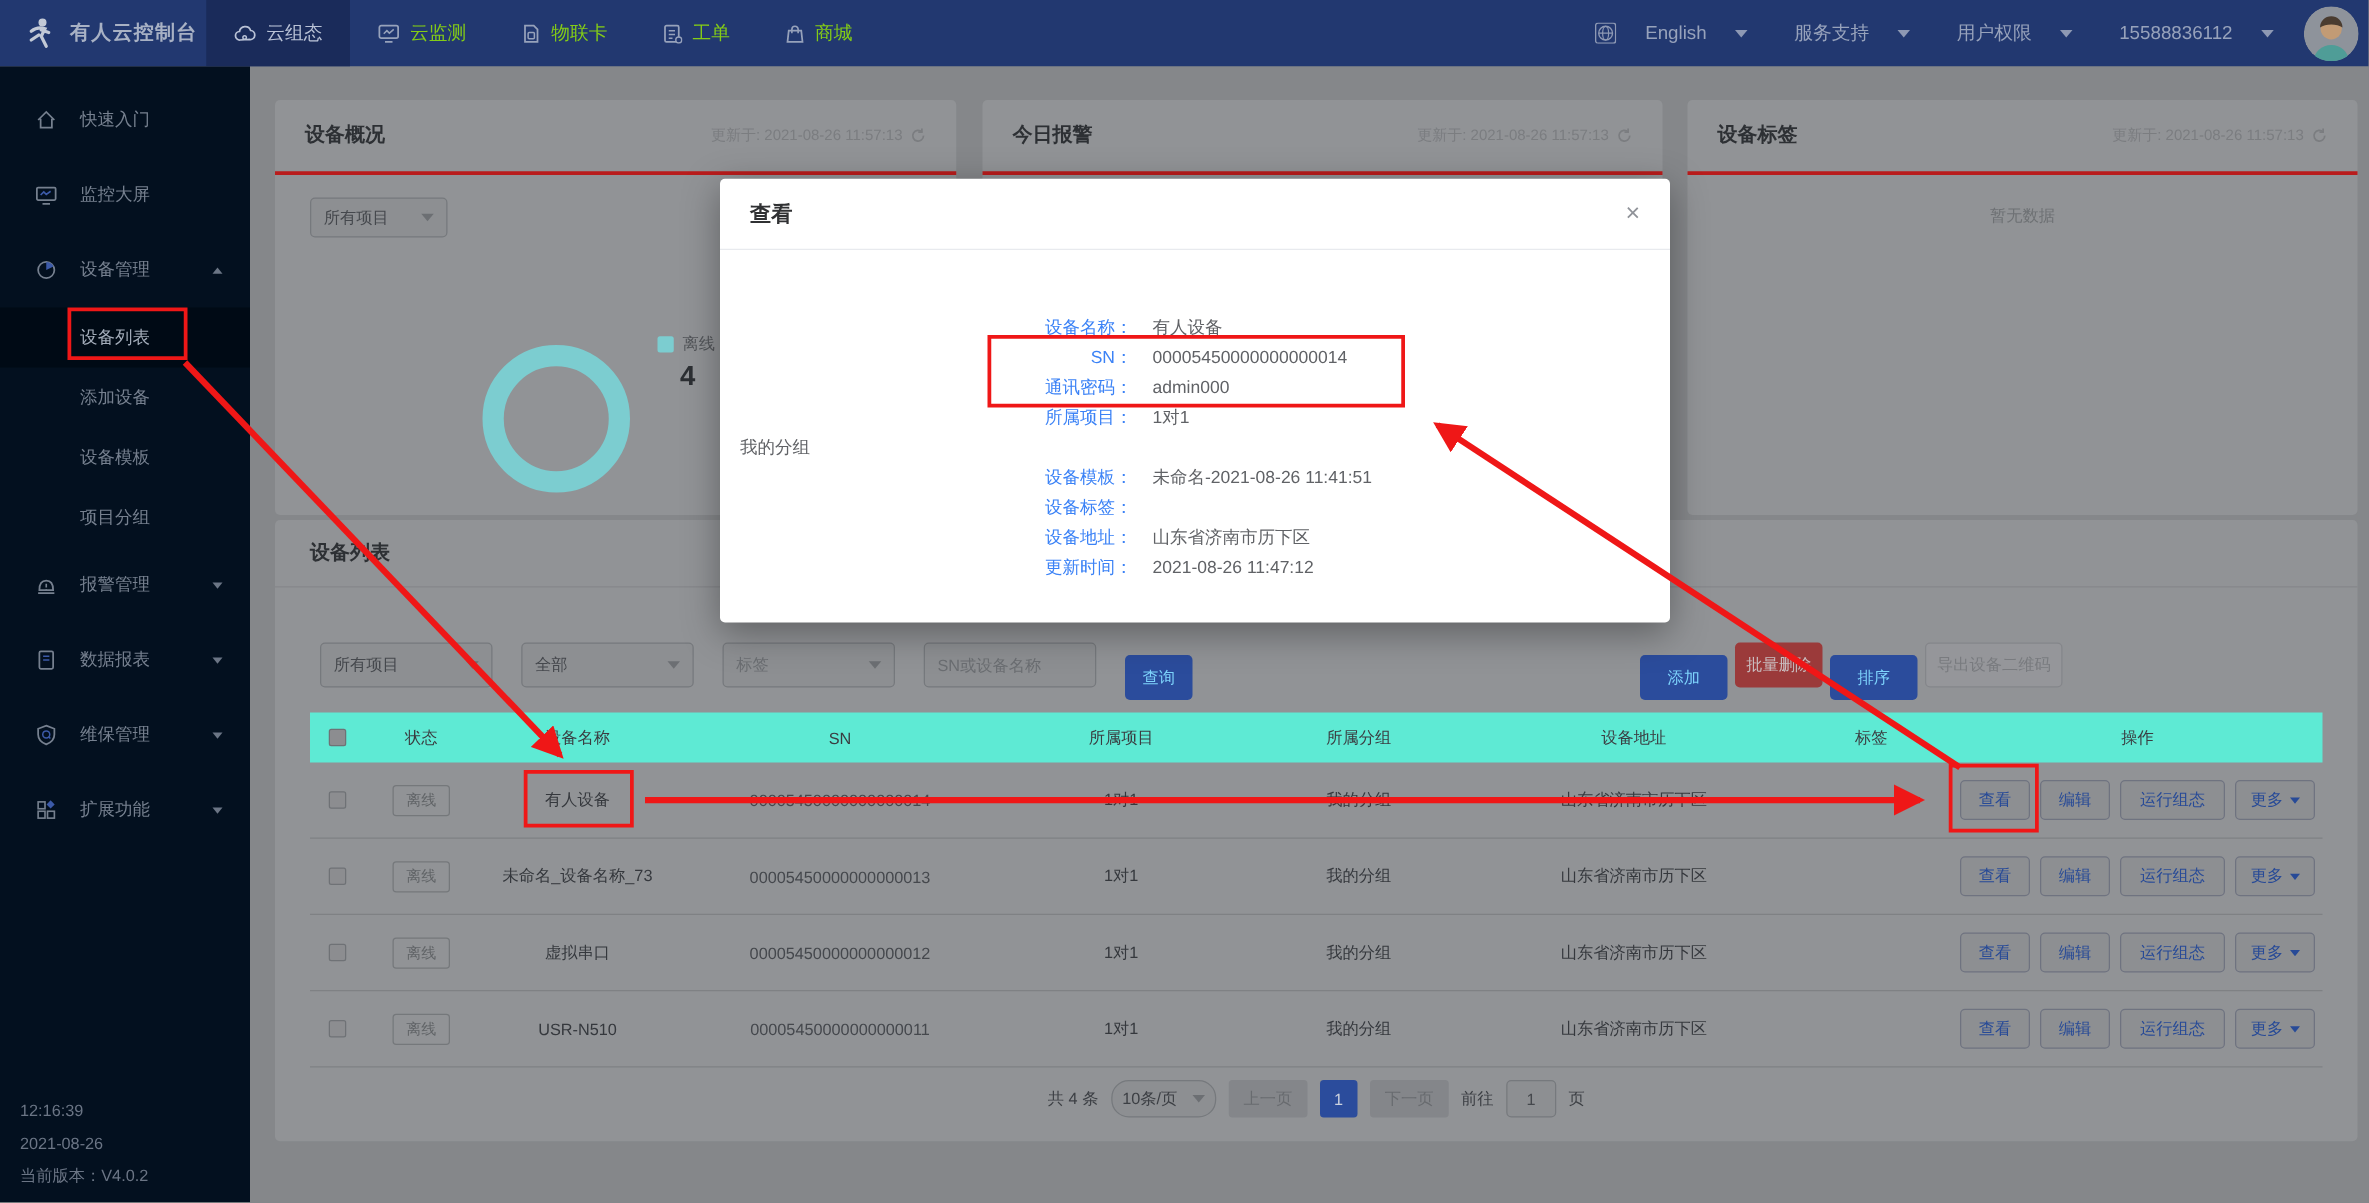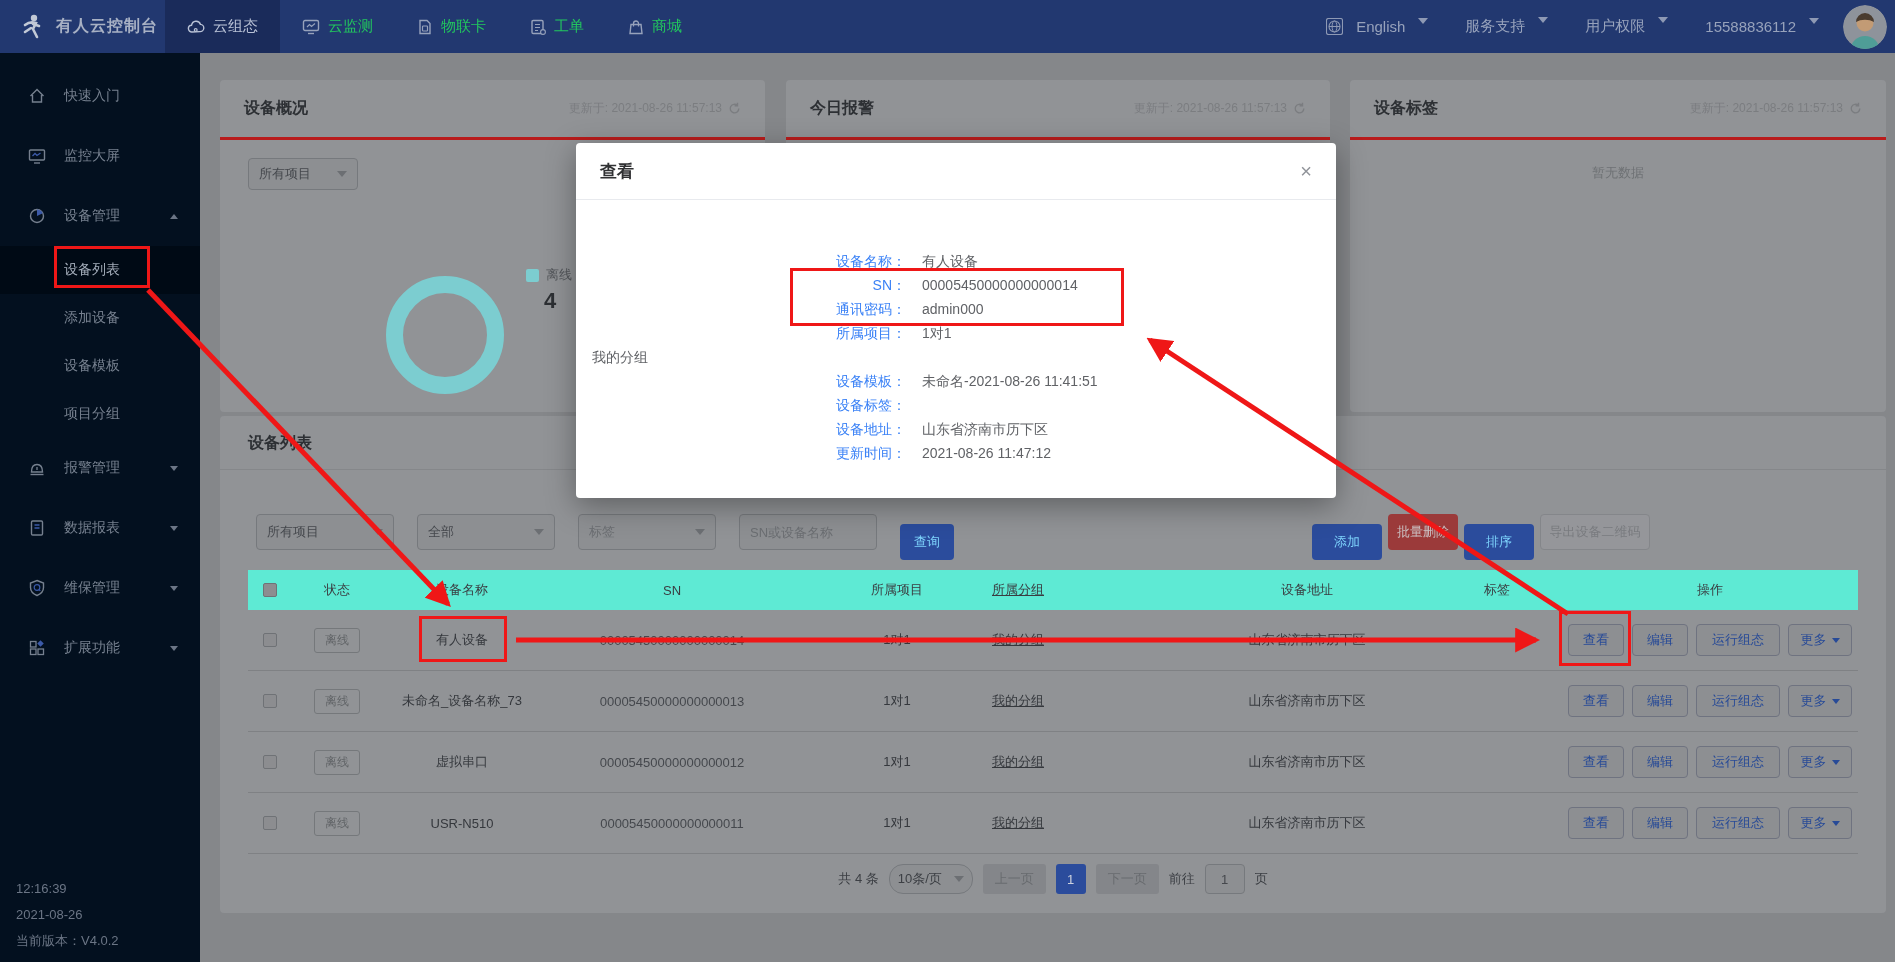--- a/index.html
+++ b/index.html
@@ -6,24 +6,24 @@
   *{box-sizing:border-box;font-family:"Liberation Sans","DejaVu Sans",sans-serif;}
   .stage{position:relative;width:1895px;height:962px;overflow:hidden;background:#85878a;}
 
   
   .topbar{position:absolute;left:0;top:0;width:1895px;height:53px;background:#223870;z-index:5;}
   .brand{position:absolute;left:18px;top:0;height:53px;display:flex;align-items:center;gap:12px;color:#a8b1c4;}
   .brand-name{font-size:16px;letter-spacing:1px;font-weight:bold;}
   .burger{display:flex;flex-direction:column;gap:4px;margin-left:6px;cursor:pointer;}
   .burger span{display:block;width:18px;height:2px;background:#8e99b4;}
   .toptabs{position:absolute;left:165px;top:0;height:53px;display:flex;}
-  .toptab{height:53px;display:flex;align-items:center;gap:8px;padding:0 22px;color:#22c55e;font-size:15px;cursor:pointer;}
+  .toptab{height:53px;display:flex;align-items:center;gap:8px;padding:0 22px;color:#84cc16;font-size:15px;cursor:pointer;}
   .toptab.active{background:#1a2b5a;color:#b9c2d6;}
   .topright{position:absolute;right:8px;top:0;height:53px;display:flex;align-items:center;gap:24px;color:#97a2bb;font-size:15px;}
-  .tr-item{display:flex;align-items:flex-start;gap:13px;cursor:pointer;padding-left:13px;}
+  .tr-item{display:flex;align-items:center;gap:23px;cursor:pointer;padding-left:13px;}
   .caret-dn{width:0;height:0;border-left:5px solid transparent;border-right:5px solid transparent;border-top:6px solid #8e99b4;}
   .avatar{width:44px;height:44px;border-radius:50%;overflow:hidden;flex:none;}
 
   
   .sidebar{position:absolute;left:0;top:53px;width:200px;height:909px;background:#03101f;z-index:4;}
   .side-list{padding-top:13px;}
   .side-item{height:60px;display:flex;align-items:center;color:#76808f;font-size:14px;padding-left:28px;position:relative;cursor:pointer;}
   .side-item .lbl{margin-left:18px;}
   .side-caret{position:absolute;right:22px;}
   .caret-up-s{width:0;height:0;border-left:4px solid transparent;border-right:4px solid transparent;border-bottom:5px solid #6b7585;}
@@ -62,21 +62,21 @@
 
   .thead{position:absolute;left:28px;top:154px;width:1610px;height:40px;background:#5eead4;display:flex;align-items:center;font-size:13px;color:#3a3d41;}
   .rows{position:absolute;left:28px;top:194px;width:1610px;}
   .trow{height:61px;display:flex;align-items:center;border-bottom:1px solid #7f8184;font-size:13px;color:#35383d;}
   .c-chk{width:44px;display:flex;justify-content:center;}
   .c-status{width:90px;text-align:center;}
   .c-name{width:160px;text-align:center;}
   .c-sn{width:260px;text-align:center;color:#45484d;}
   .thead .c-sn{color:#3a3d41;}
   .c-proj{width:190px;text-align:center;}
-  .c-grp{width:190px;text-decoration:underline;}
+  .c-grp{width:190px;text-align:center;}
   .c-addr{width:250px;text-align:center;}
   .c-tag{width:130px;text-align:center;}
   .c-act{flex:1;display:flex;justify-content:center;align-items:center;gap:8px;}
   .checkbox{width:14px;height:14px;border:1px solid #6f7276;border-radius:2px;background:#8c8d90;cursor:pointer;}
   .tag-offline{display:inline-block;padding:3px 10px;border:1px solid #75787b;border-radius:3px;color:#616467;font-size:12px;background:transparent;}
   .act-btn{height:32px;border:1px solid #6f7380;border-radius:4px;background:#8d8f92;color:#274a97;font-size:13px;cursor:pointer;display:flex;align-items:center;justify-content:center;gap:5px;}
   .w56{width:56px;}.w84{width:84px;}.w64{width:64px;}
   .more-caret{width:0;height:0;border-left:4px solid transparent;border-right:4px solid transparent;border-top:5px solid #274a97;}
 
   .pagination{position:absolute;left:0;top:448px;width:1666px;display:flex;justify-content:center;align-items:center;gap:10px;font-size:13px;color:#3c3f44;}

